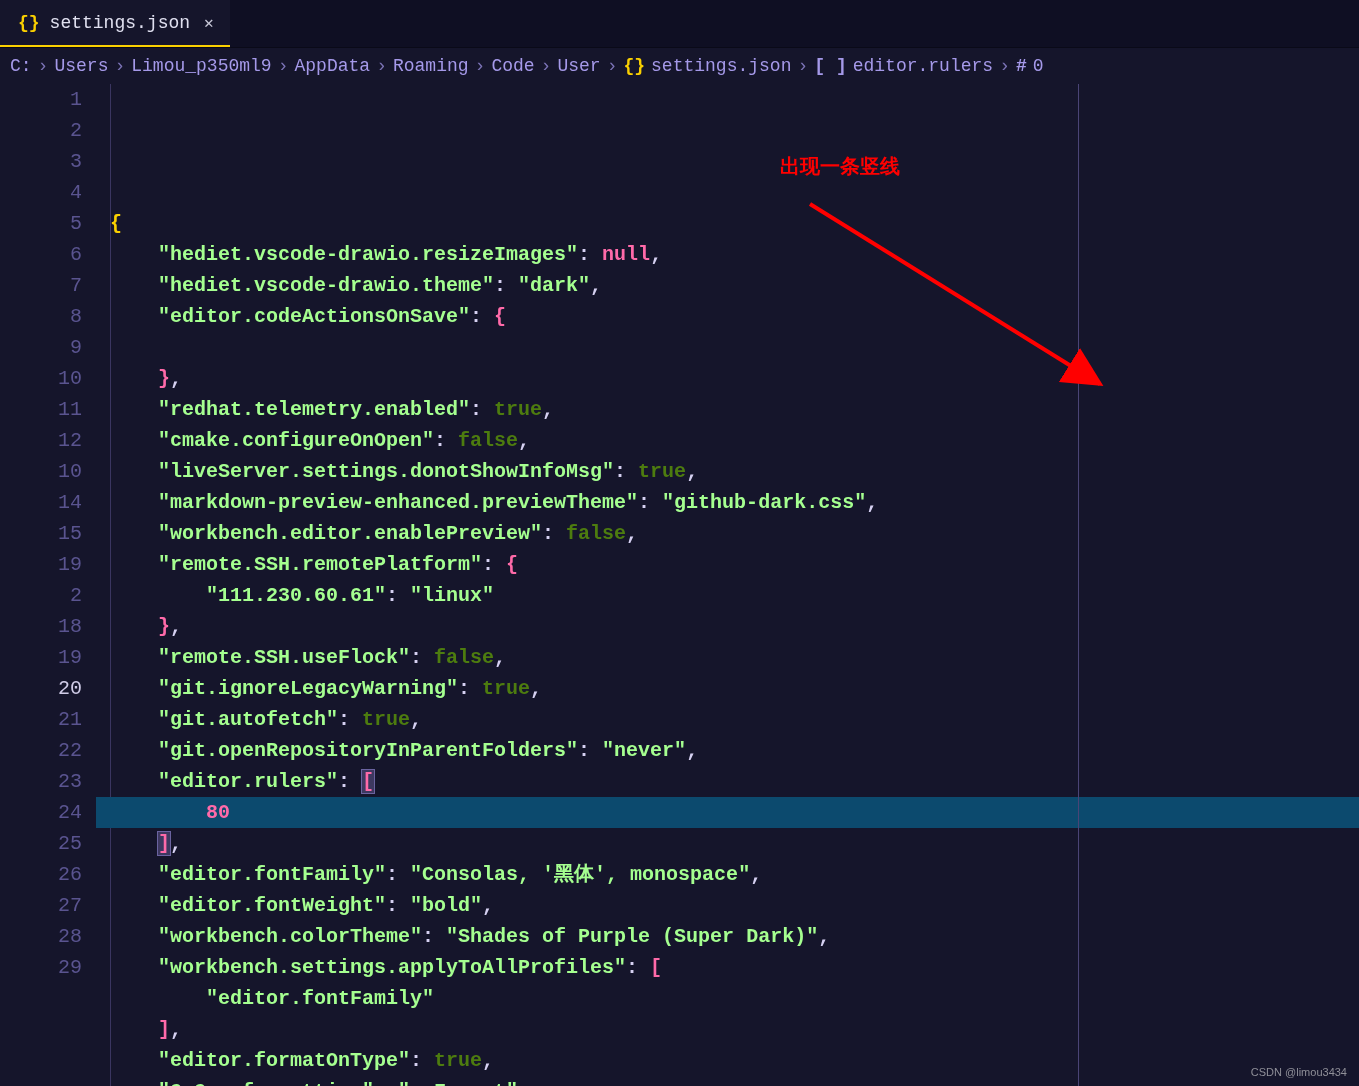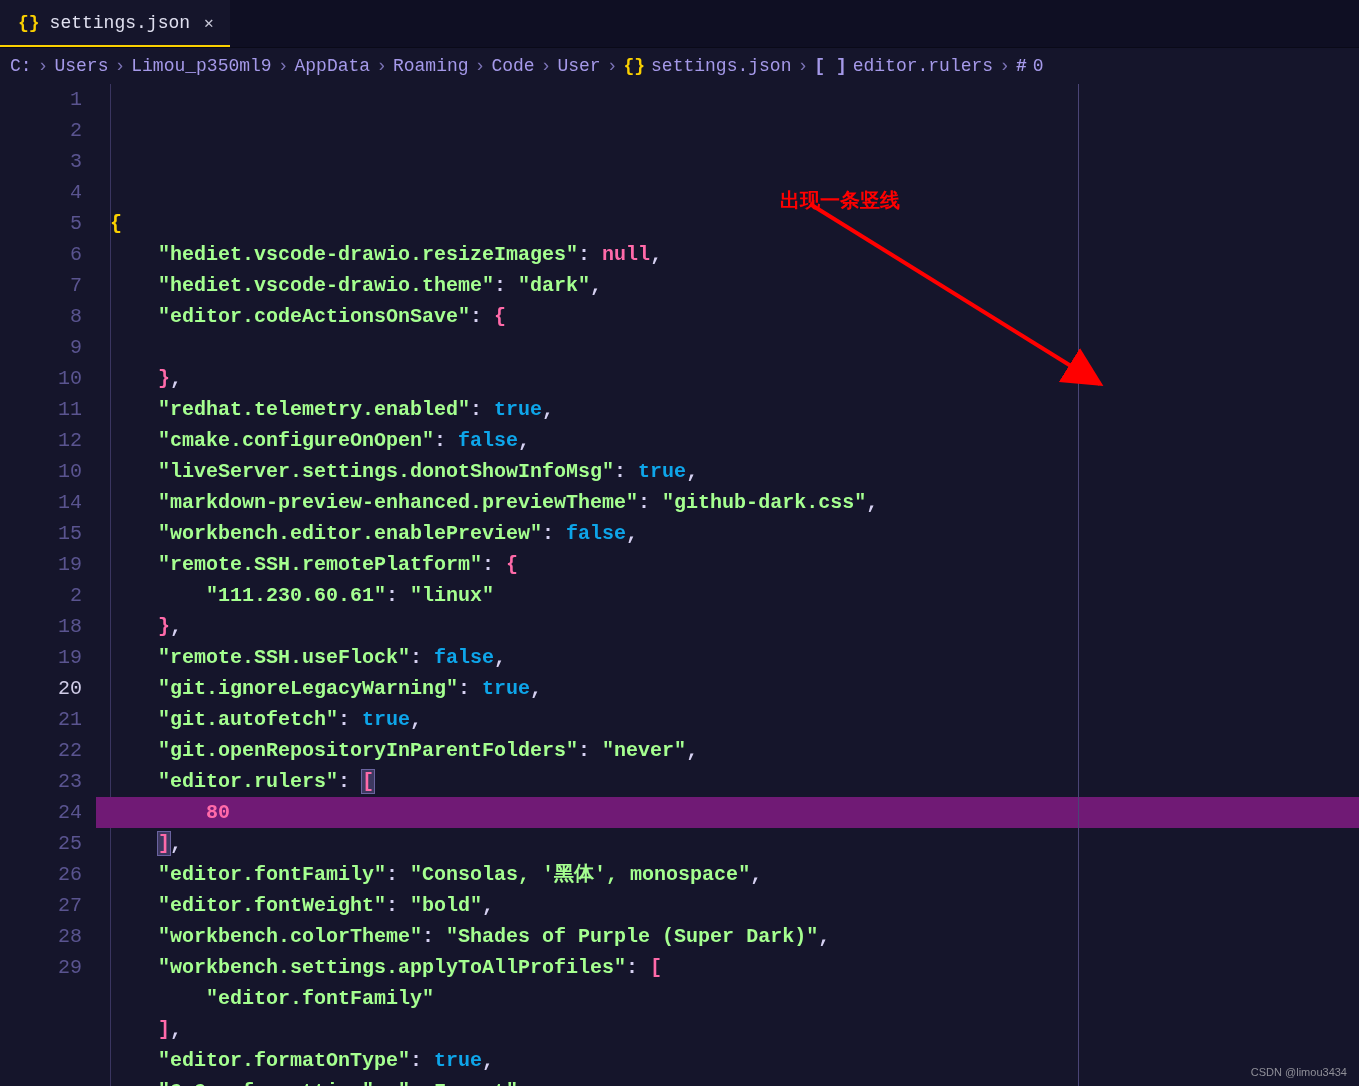--- a/index.html
+++ b/index.html
@@ -68,21 +68,21 @@
   }
   .gutter .ln { height: 31px; }
   .gutter .ln.current { color: #d0cce8; font-weight: normal; }
   .code {
     flex: 1;
     position: relative;
     font-weight: bold;
     white-space: pre;
   }
   .code .line { height: 31px; padding-left: 14px; position: relative; }
-  .code .line.highlight { background: #701a75; }
+  .code .line.highlight { background: #0c4a6e; }
   .indent-guide {
     position: absolute;
     left: 0;
     top: 0;
     bottom: 0;
     width: 1px;
     background: #3a3560;
     z-index: 0;
   }
   
@@ -91,38 +91,38 @@
     top: 0;
     bottom: 0;
     width: 1px;
     background: #4a4476;
     z-index: 1;
   }
   
   .punc { color: #d6d1f2; }
   .str { color: #a5ff90; }
   .null { color: #ff6aa9; }
-  .bool { color: #0ea5e9; }
+  .bool { color: #4d7c0f; }
   .num { color: #ff6aa9; }
   .br-yellow { color: #fad000; }
   .br-pink { color: #ff6aa9; }
   .br-hl {
     background: #3d3860;
     outline: 1px solid #6a63a0;
   }
   
   .annotation {
     position: absolute;
     left: 780px;
-    top: 101px;
+    top: 68px;
     color: #ff0000;
     font-weight: bold;
     font-size: 20px;
     z-index: 5;
-    font-family: Liberation Sans, sans-serif;
+    font-family: Liberation Mono, monospace;
   }
   .arrow-svg {
     position: absolute;
     left: 790px;
     top: 110px;
     z-index: 5;
     pointer-events: none;
   }
   .watermark {
     position: absolute;

